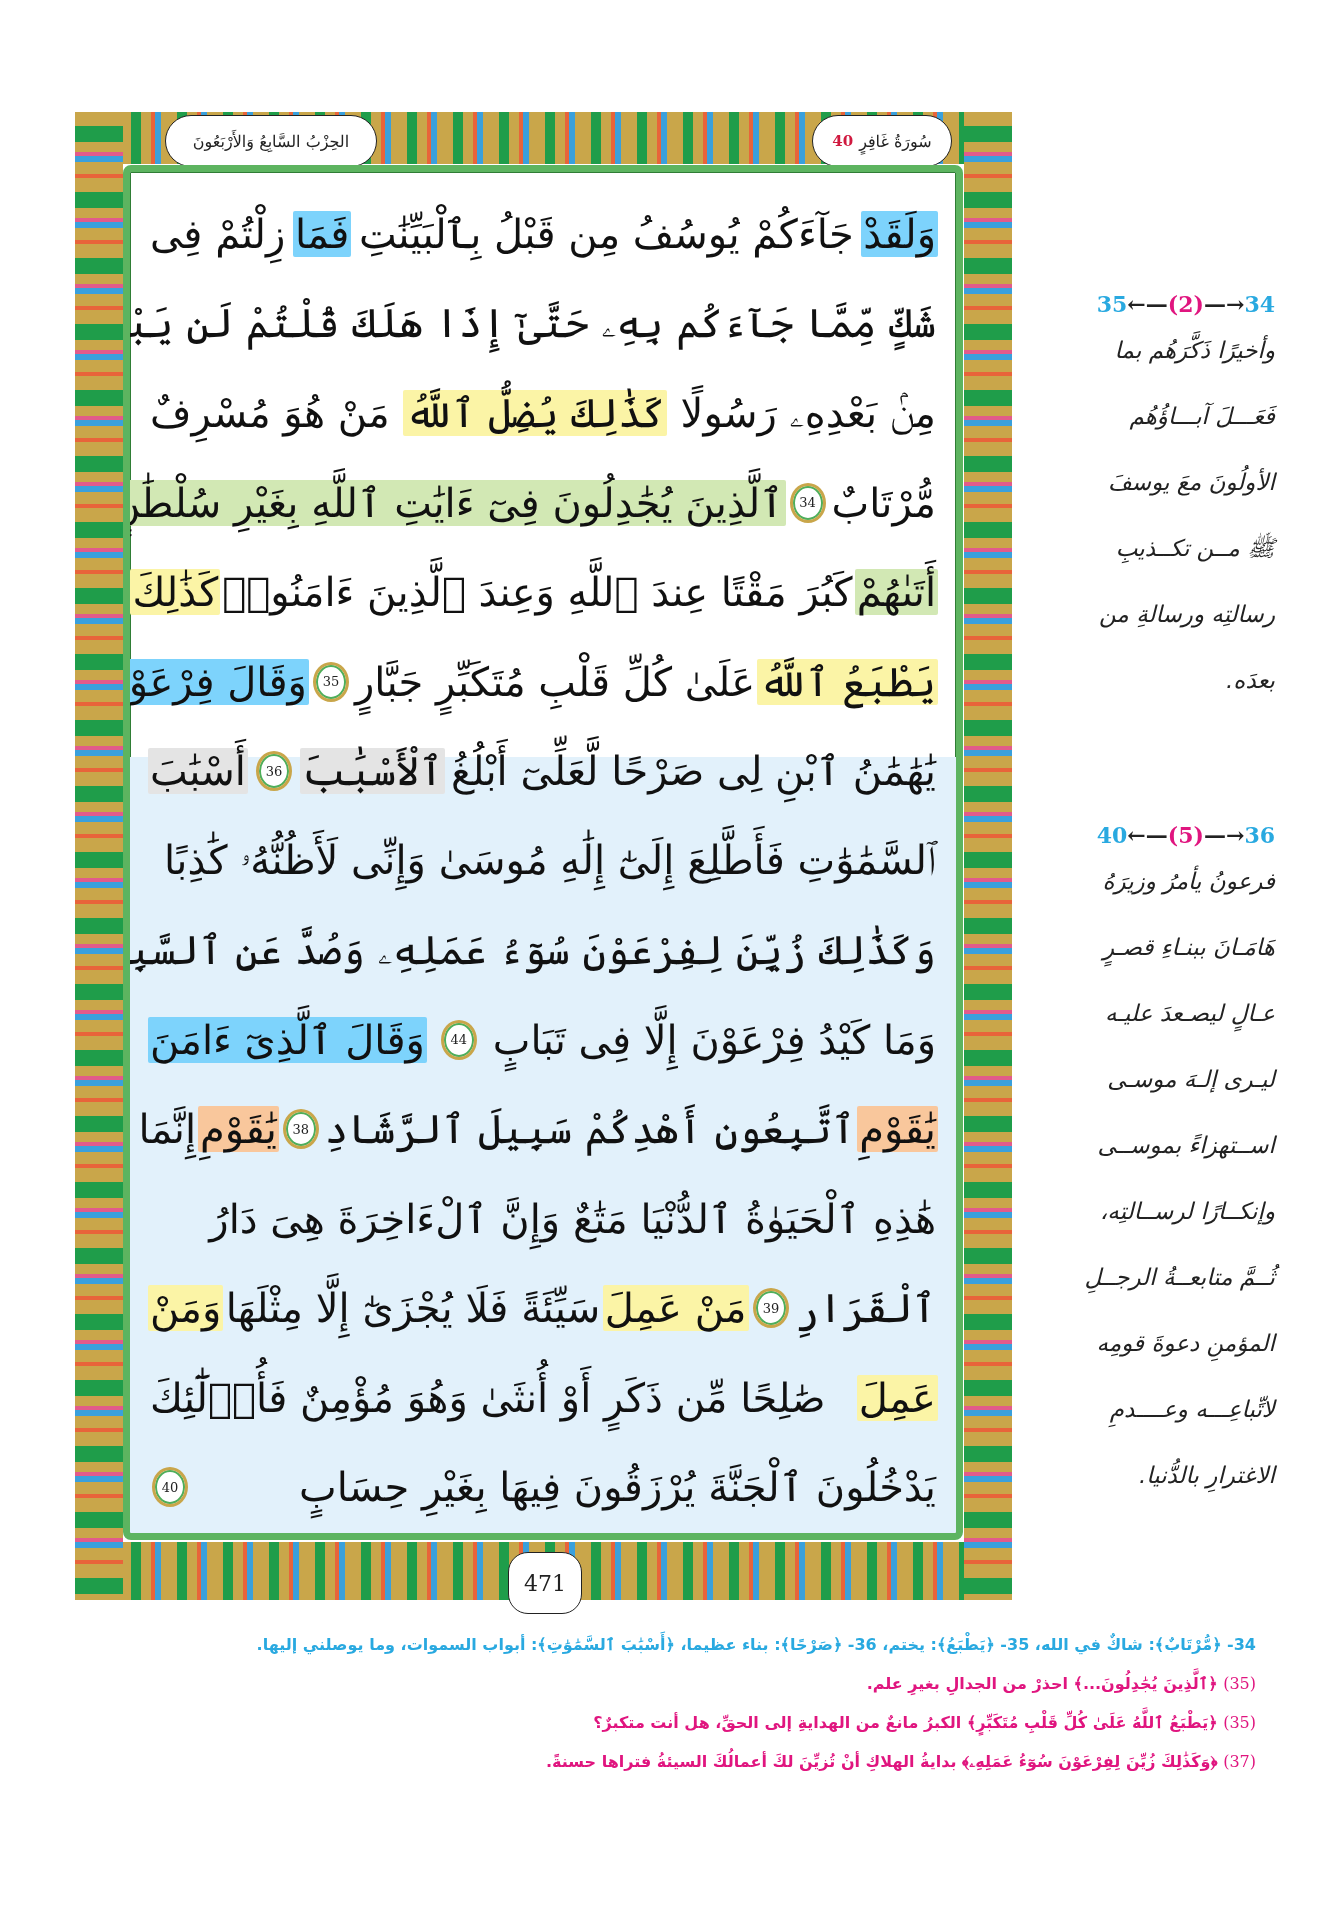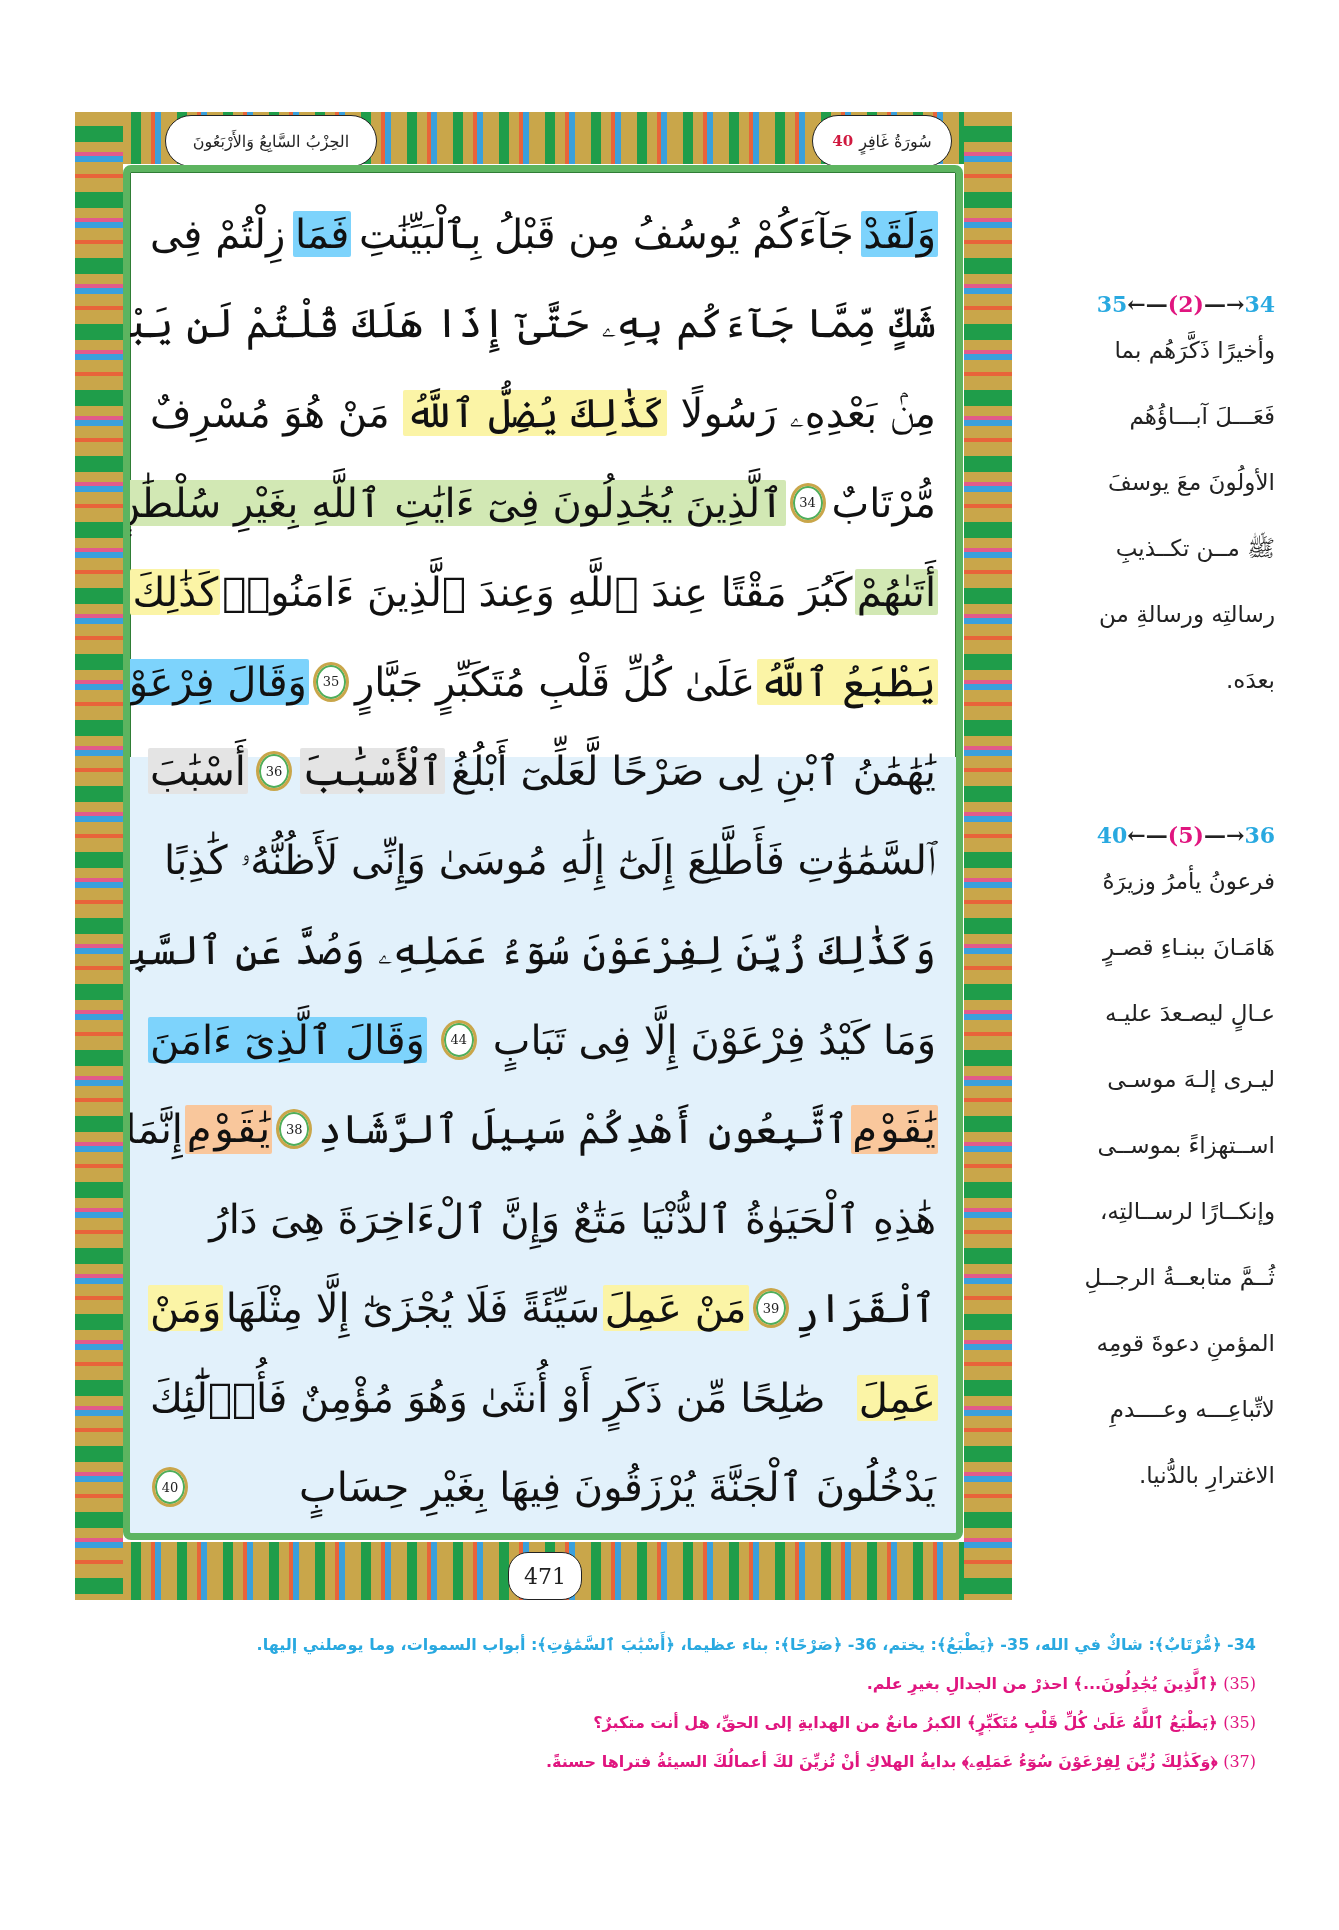--- a/index.html
+++ b/index.html
@@ -50,46 +50,46 @@
     position: absolute; left: 18px; right: 18px; height: 80px;
     direction: rtl; display: flex; align-items: center; justify-content: space-between;
     font-family: "DejaVu Serif", serif; font-size: 40px; color: #111; white-space: nowrap;
   }
   .q-line .seg { padding: 0 2px; }
   .hl { border-radius: 2px; }
   .hl-pink { background: #7dd3fc; }
   .hl-yellow { background: #fbf4a6; }
   .hl-green { background: #d2e8b4; }
   .hl-gray { background: #e4e4e4; }
-  .hl-orange { background: #f9c79c; font-family: Liberation Mono, monospace; }
+  .hl-orange { background: #f9c79c; }
 
   .ayah-marker {
     display: inline-flex; align-items: center; justify-content: center;
     width: 30px; height: 34px; border-radius: 50%;
     background: #fff; border: 3px solid #c9a64a; box-shadow: 0 0 0 2px #4fae5a inset;
     font-family: "DejaVu Serif", serif; font-size: 13px; color: #222; margin: 0 4px;
     direction: ltr; flex-shrink: 0;
   }
 
   .page-number {
-    position: absolute; left: 508px; top: 1552px; width: 74px; height: 48px;
+    position: absolute; left: 508px; top: 1552px; width: 74px; height: 62px;
     background: #fff; border: 1.5px solid #222; border-radius: 20px; box-sizing: border-box;
     display: flex; align-items: center; justify-content: center;
     font-family: "DejaVu Serif", serif; font-size: 22px; color: #222;
   }
 
   
   .side { position: absolute; left: 1035px; width: 240px; direction: rtl; }
   .side-range {
     font-family: "DejaVu Serif", serif; font-weight: bold; font-size: 22px;
     direction: ltr; text-align: right; white-space: nowrap; color: #222;
   }
   .side-range .num { color: #29a9e0; }
   .side-range .count { color: #e0157f; }
-  .side-text { font-family: "DejaVu Sans", sans-serif; font-size: 23px; line-height: 66px; color: #222; text-align: justify; }
+  .side-text { font-family: "DejaVu Sans", sans-serif; font-size: 23px; line-height: 66px; color: #222; text-align: justify; font-style: italic; }
   .side-text .line { display: block; height: 66px; }
 
   
   .footnotes { position: absolute; left: 100px; width: 1156px; top: 1625px; direction: rtl; }
   .fn {
     font-family: "DejaVu Sans", sans-serif; font-weight: bold; font-size: 16px;
     height: 39px; line-height: 39px; white-space: nowrap; text-align: right;
   }
   .fn.blue { color: #29a9e0; }
   .fn.pink { color: #e0157f; }

